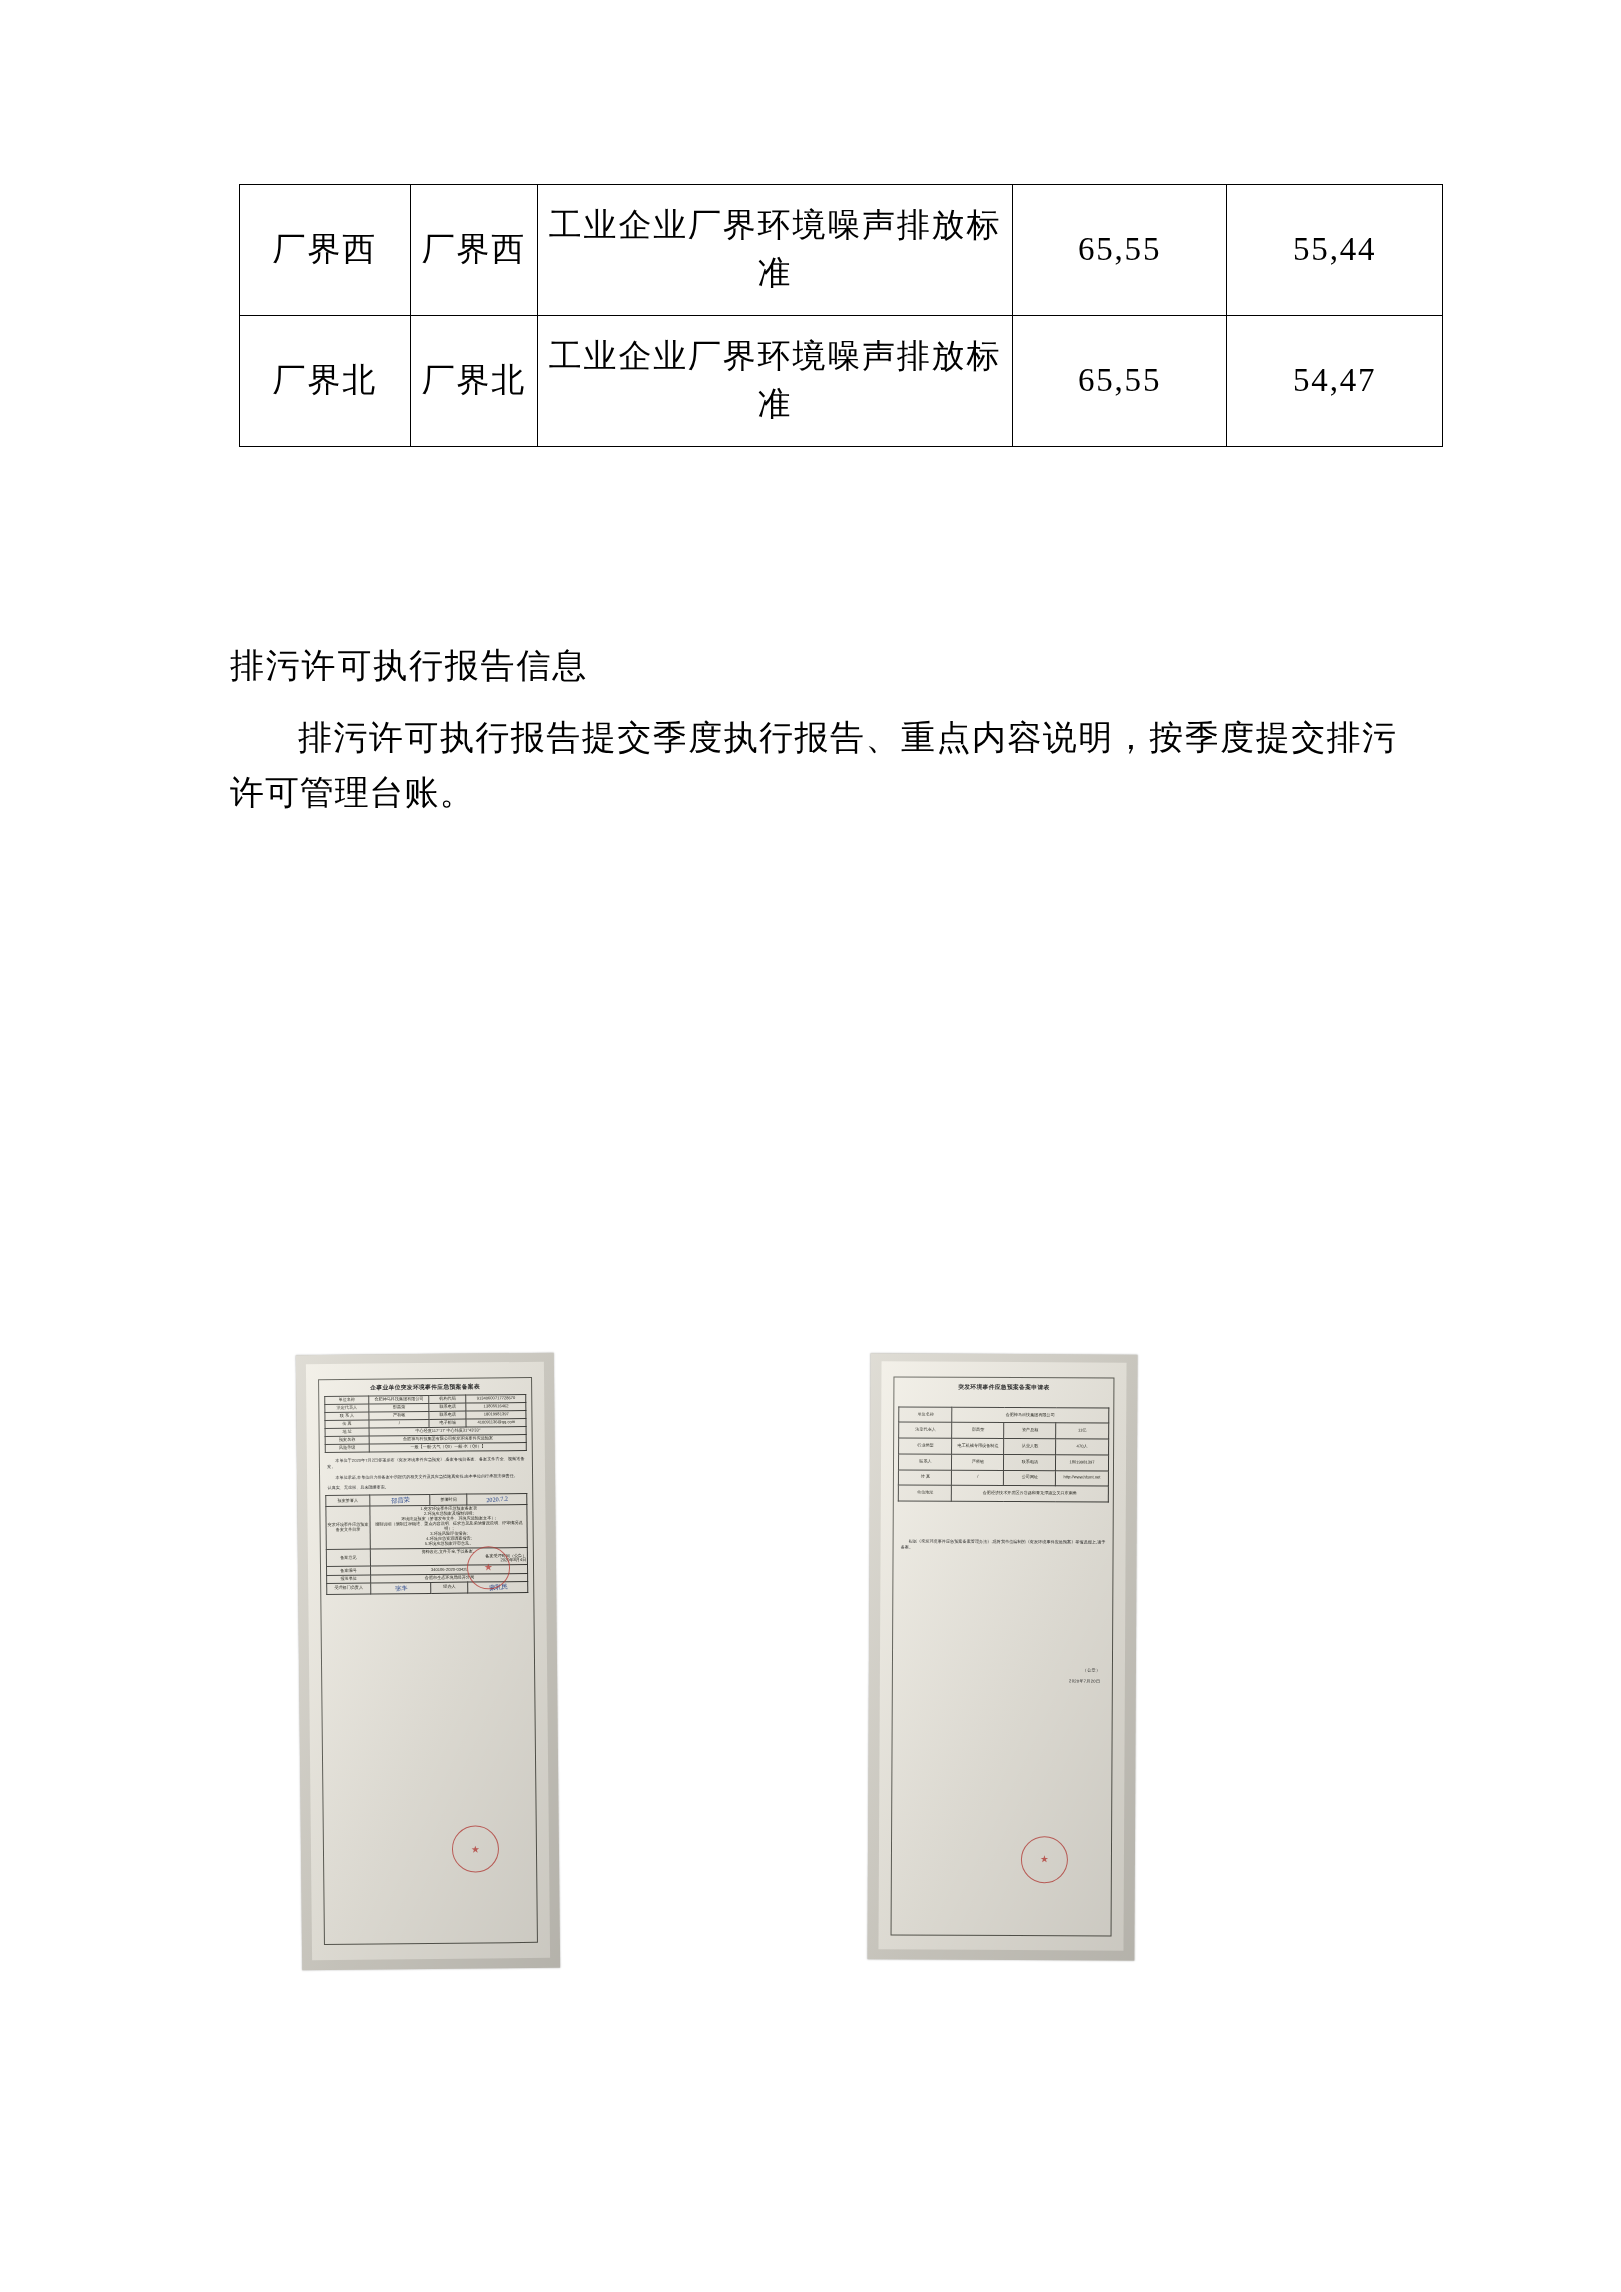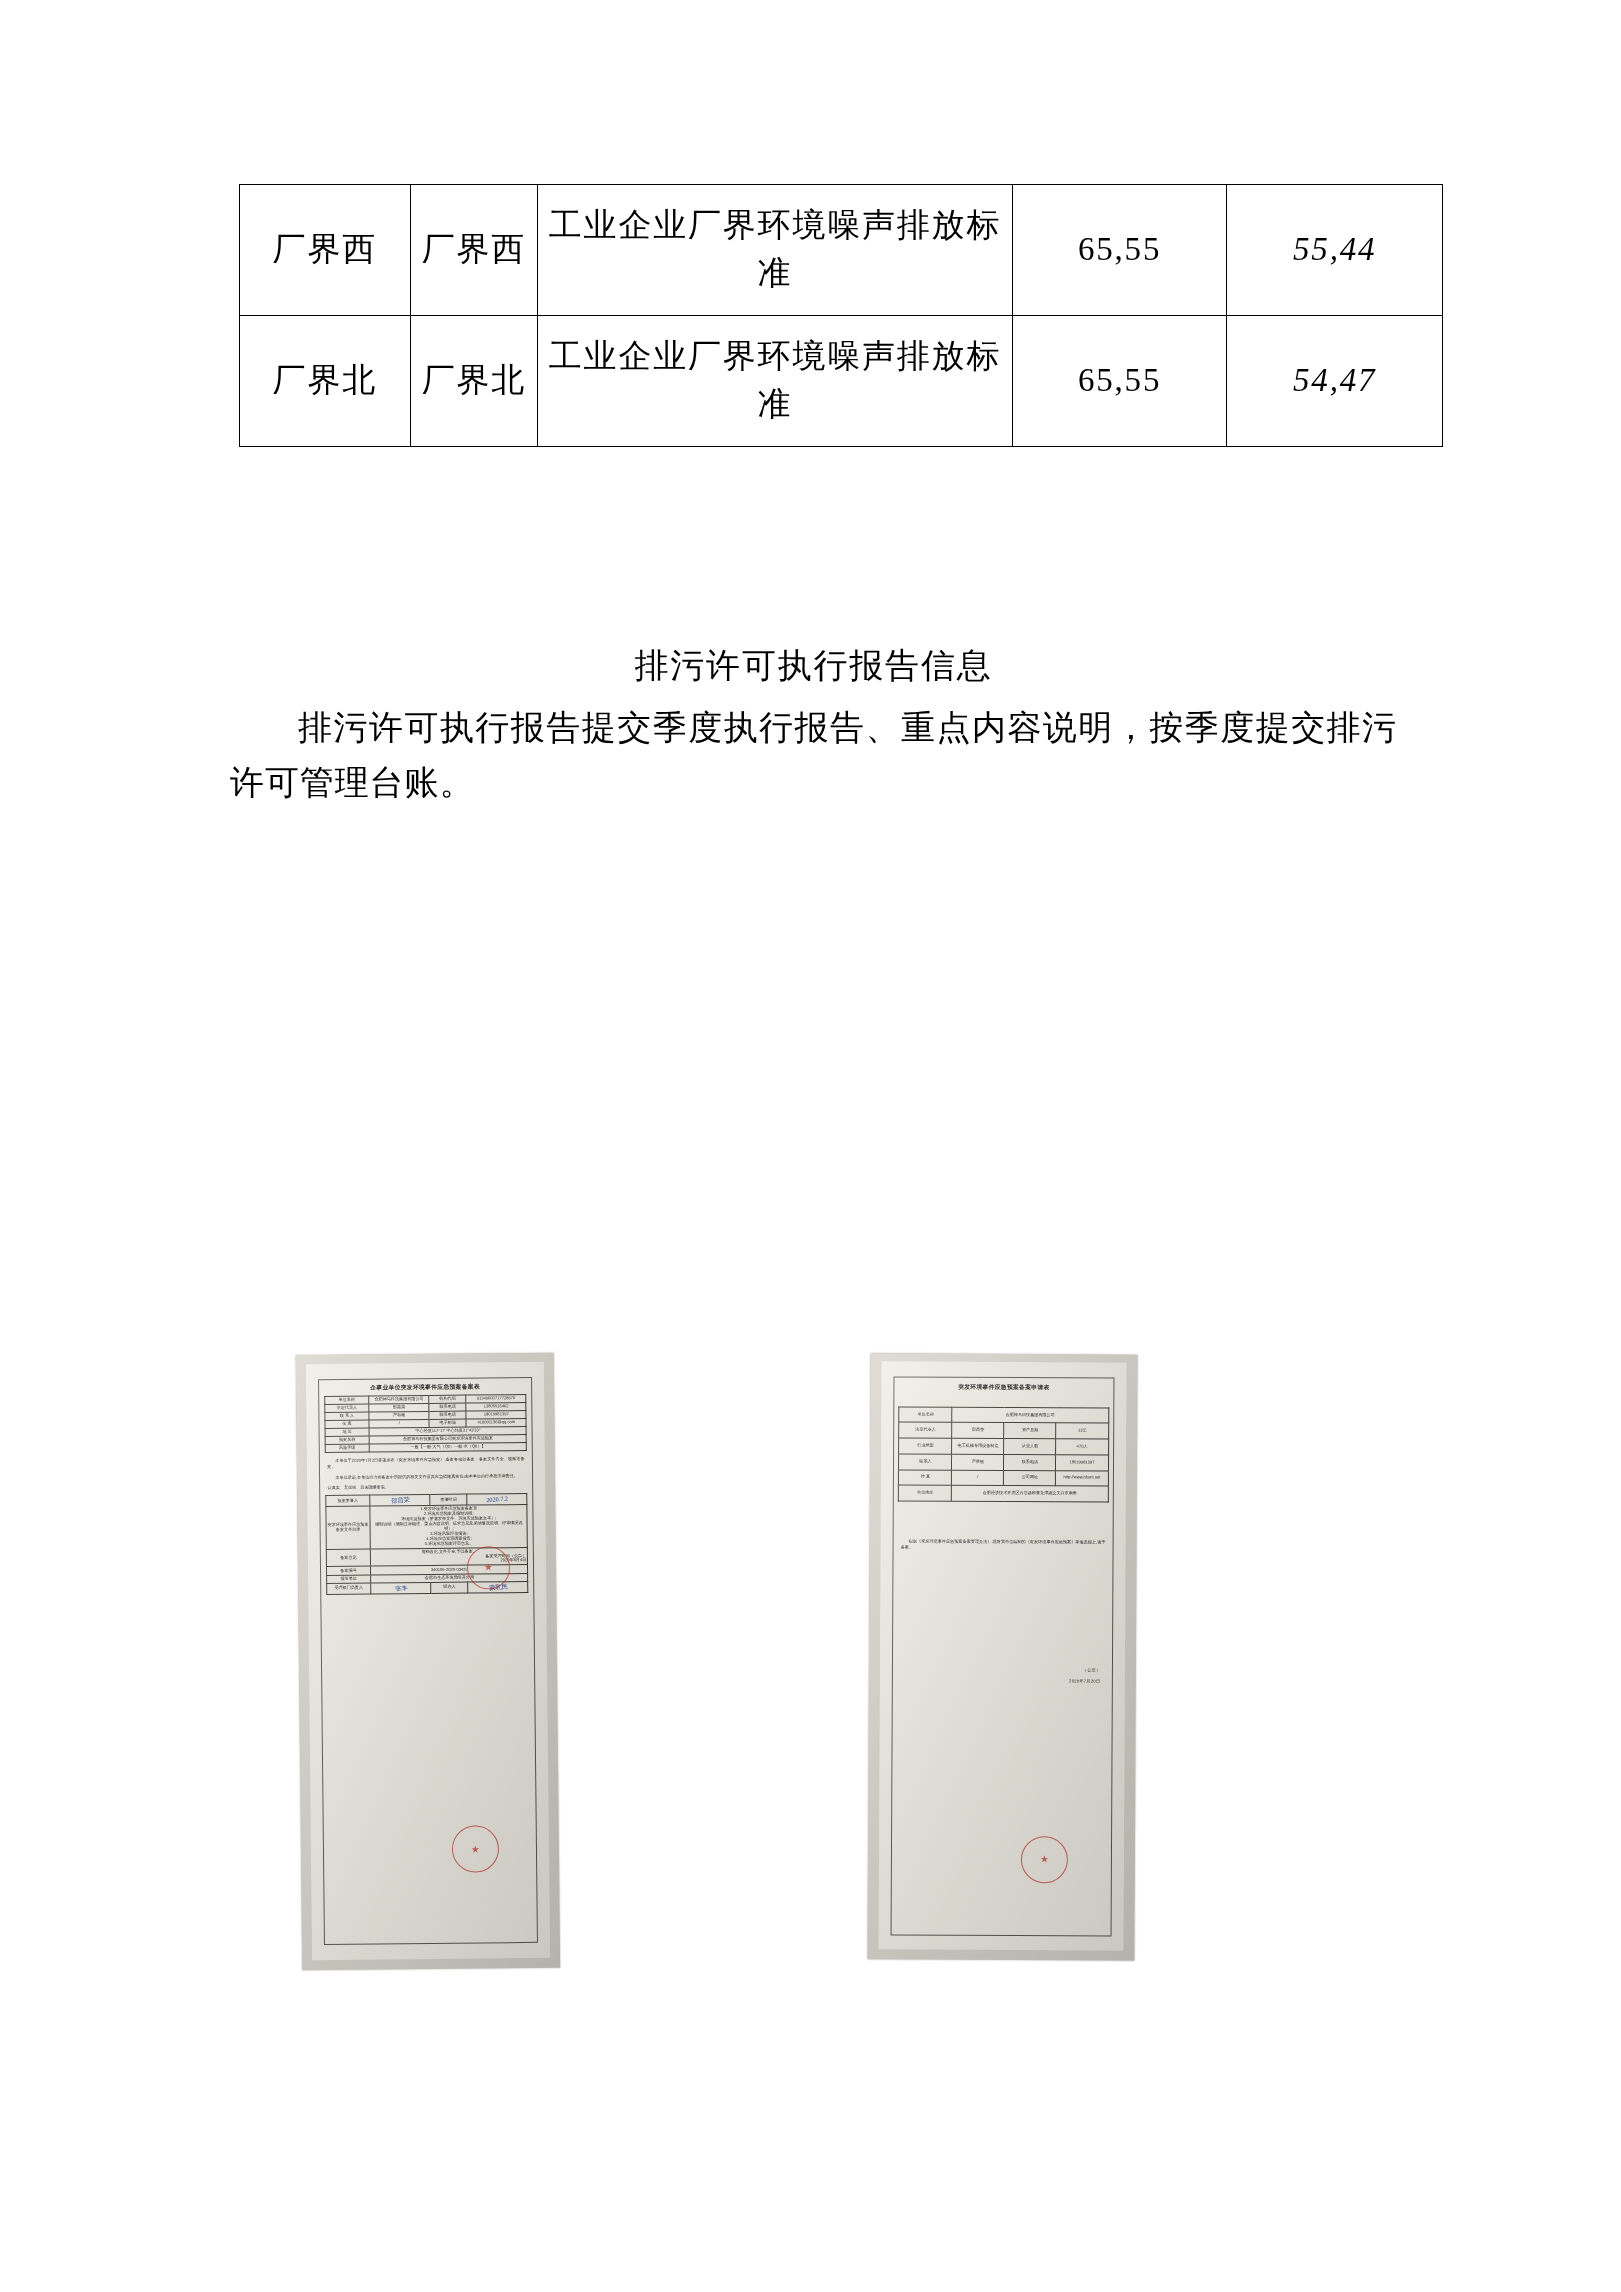--- a/index.html
+++ b/index.html
@@ -39,35 +39,34 @@
     font-size: 33px;
     line-height: 1.45;
     letter-spacing: 1.8px;
     padding: 12.5px 5.3px;
     height: 105px;
   }
   .col-a { width: 159px; }
   .col-b { width: 116px; }
   .col-c { width: 463px; }
   .col-d { width: 203px; }
-  .col-e { width: 204px; font-style: italic; }
+  .col-e { width: 204px; }
 
   
   .perm-section {
     position: absolute;
     left: 230px;
     top: 640px;
     width: 1167px;
   }
   .perm-title {
-    text-align: center;
     font-size: 34px;
     letter-spacing: 1.8px;
     line-height: 1.5;
-    margin-bottom: 9px;
+    margin-bottom: 19px;
   }
   .perm-body {
     font-size: 34px;
     letter-spacing: 0.9px;
     line-height: 1.62;
     text-indent: 68px;
     text-align: justify;
   }
 
   

